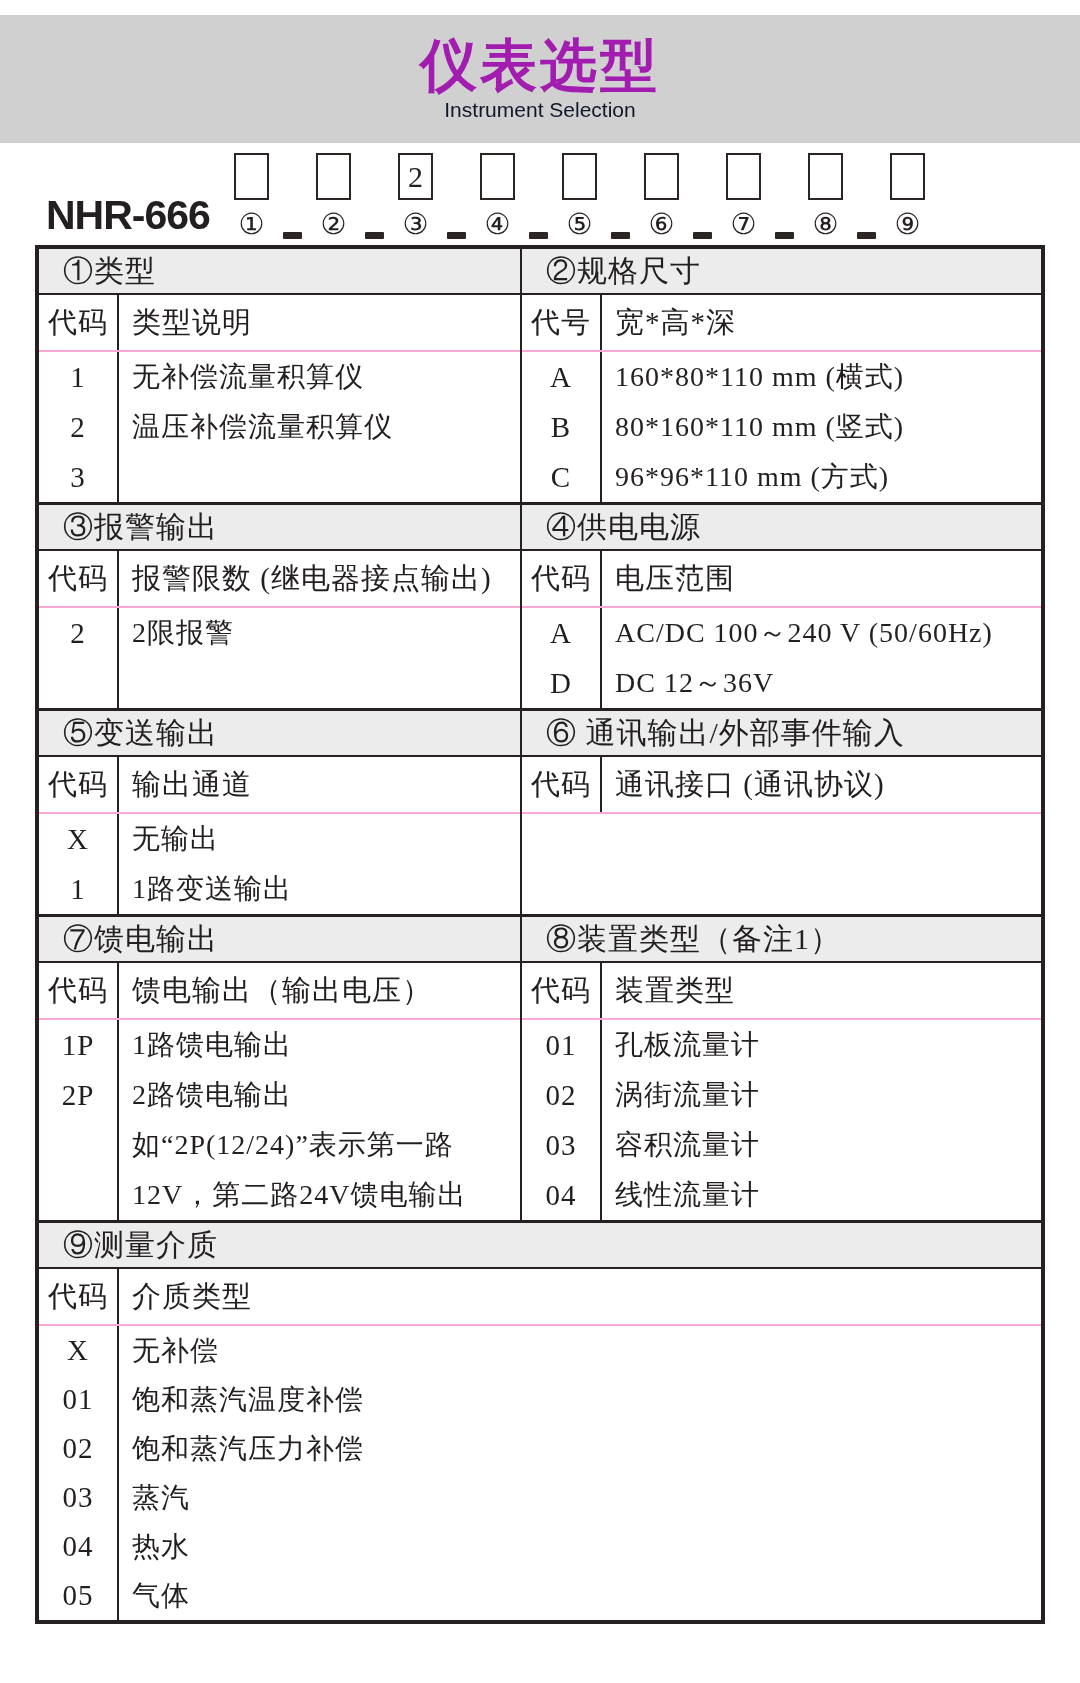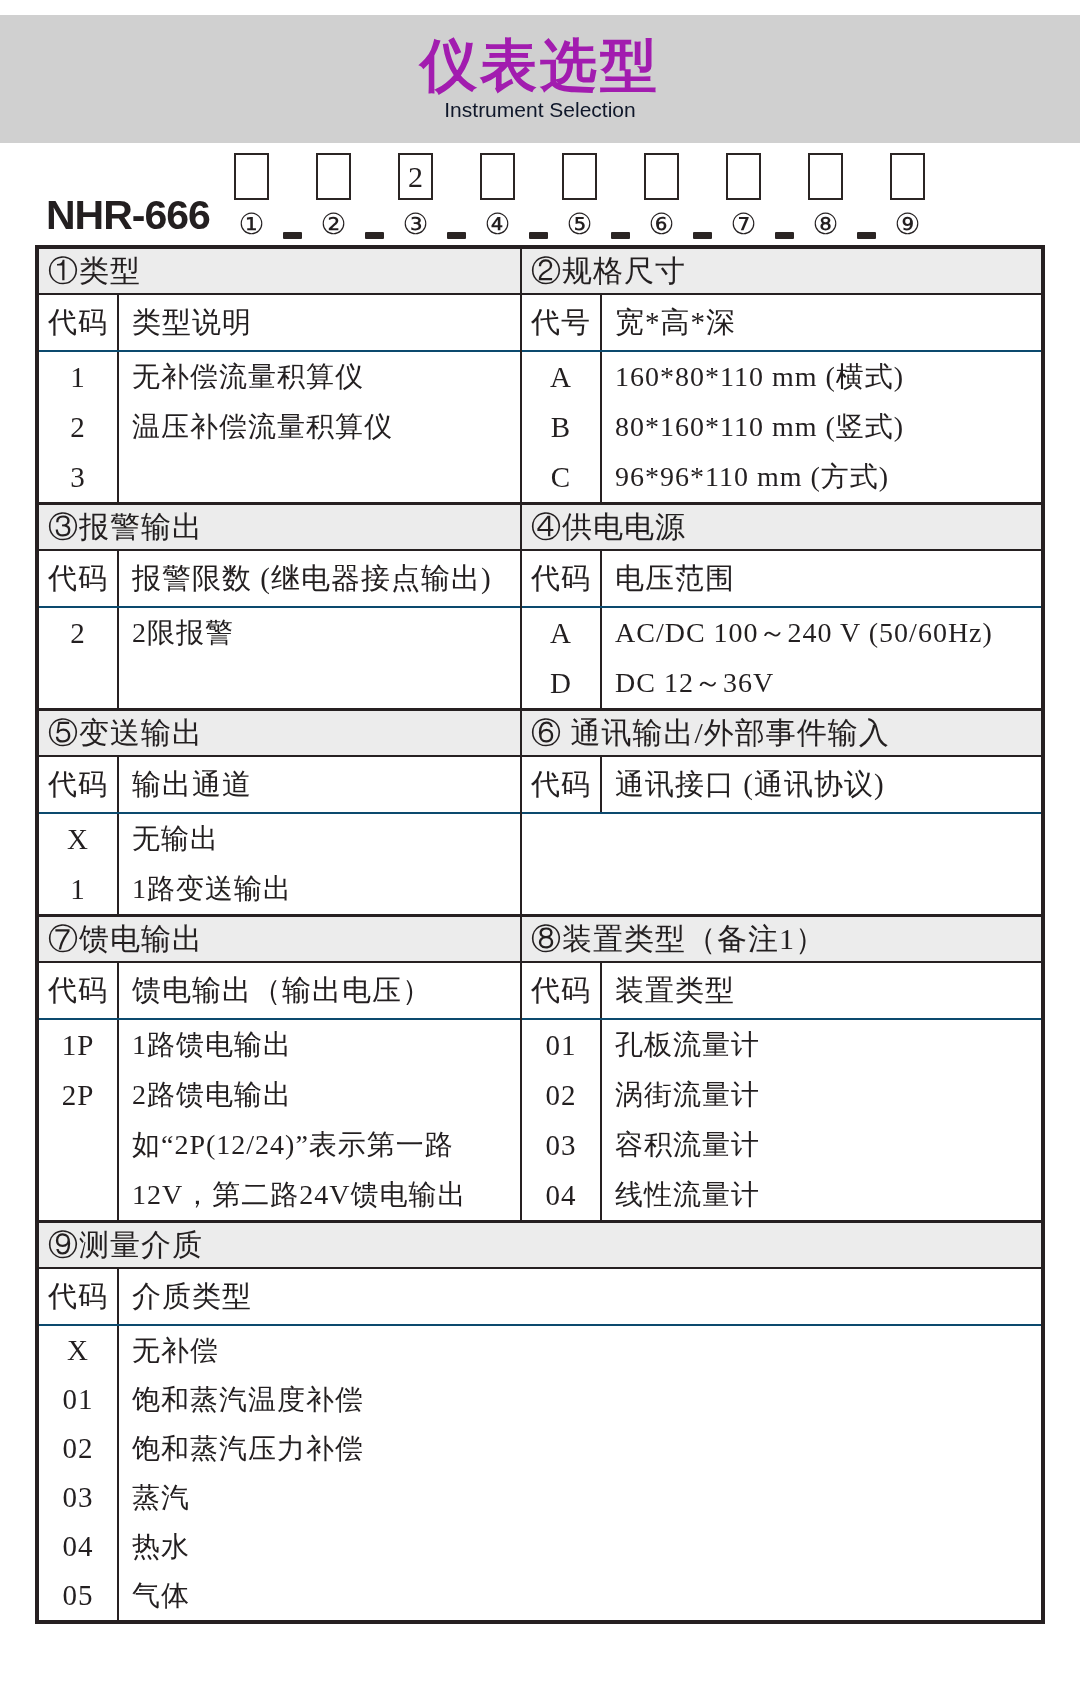--- a/index.html
+++ b/index.html
@@ -49,24 +49,24 @@
     margin:0 35px;border:4px solid #262021;background:#ffffff;
   }
   .group{display:flex;border-top:3px solid #262021;}
   .group:first-child{border-top:none;}
   .half{display:flex;flex-direction:column;}
   .half.left{width:481px;border-right:2px solid #262021;}
   .half.right{flex:1;border-radius:19px;}
   .half.full{width:100%;}
   .sec-title{
     height:44px;background:#ececec;border-bottom:2px solid #262021;
-    display:flex;align-items:center;padding-left:9px;
+    display:flex;align-items:center;padding-left:24px;
     font-size:30px;letter-spacing:1px;
   }
-  .col-hdr{display:flex;height:55px;border-bottom:2px solid #0c4a6e;}
+  .col-hdr{display:flex;height:55px;border-bottom:2px solid #f9a8d4;}
   .rows{flex:1;display:flex;flex-direction:column;}
   .row{display:flex;height:50px;}
   .group.full-group .row{height:49px;}
   .row.filler{height:auto;flex:1;}
   .cell{display:flex;align-items:center;}
   .cell.code{
     box-sizing:border-box;width:80px;flex:0 0 80px;
     border-right:2px solid #262021;
     justify-content:center;font-size:29px;letter-spacing:1px;
   }

